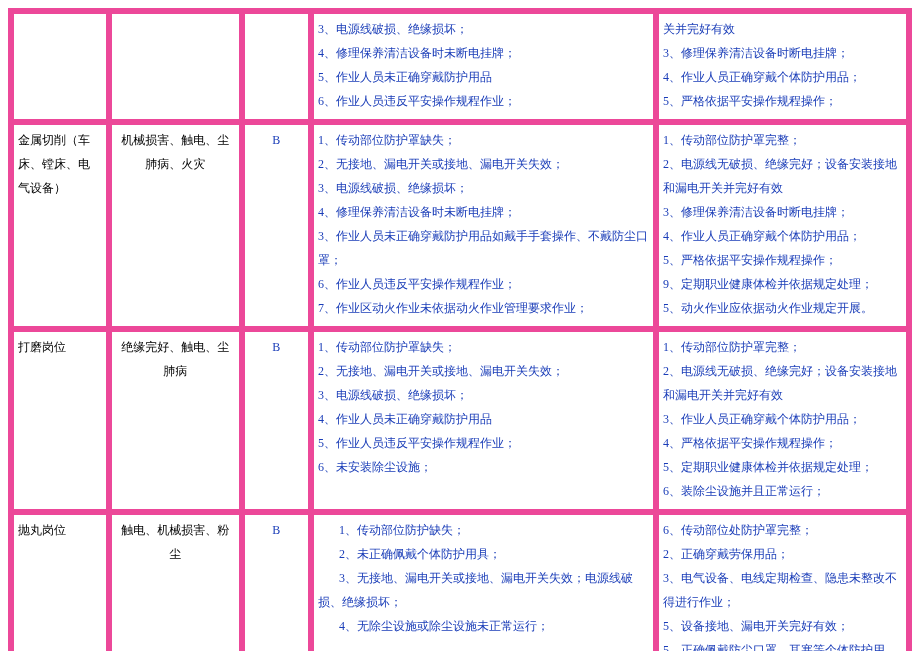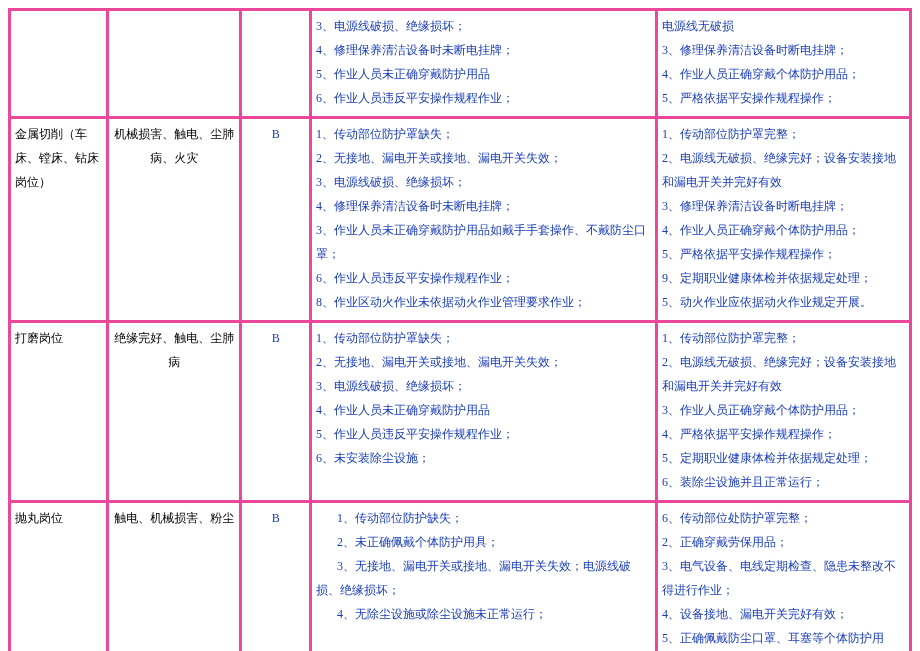--- a/index.html
+++ b/index.html
@@ -16,21 +16,21 @@
     background: #fff;
     padding: 8px 8px 14px 8px;
     box-sizing: border-box;
   }
   table {
     border-collapse: collapse;
     width: 100%;
     table-layout: fixed;
   }
   td {
-    border: 3px solid #ec4899;
+    border: 6px solid #ec4899;
     vertical-align: top;
     padding: 3px 4px 6px 4px;
     line-height: 2.0;
     word-break: break-all;
   }
   .col0 { width: 96px; }
   .col1 { width: 130px; text-align: center; }
   .col2 { width: 68px; text-align: center; color: #1a3db8; }
   .col3 { width: 338px; color: #1a3db8; }
   .col4 { width: 248px; color: #1a3db8; }
@@ -58,39 +58,39 @@
       <td class="col0 empty"></td>
       <td class="col1 empty"></td>
       <td class="col2 empty"></td>
       <td class="col3 row-hazard-lines">
         <span>3、电源线破损、绝缘损坏；</span>
         <span>4、修理保养清洁设备时未断电挂牌；</span>
         <span>5、作业人员未正确穿戴防护用品</span>
         <span>6、作业人员违反平安操作规程作业；</span>
       </td>
       <td class="col4 row-measure-lines">
-        <span>电源线无破损</span>
+        <span>关并完好有效</span>
         <span>3、修理保养清洁设备时断电挂牌；</span>
         <span>4、作业人员正确穿戴个体防护用品；</span>
         <span>5、严格依据平安操作规程操作；</span>
       </td>
     </tr>
 
     <tr>
-      <td class="col0">金属切削（车床、镗床、钻床岗位）</td>
+      <td class="col0">金属切削（车床、镗床、电气设备）</td>
       <td class="col1">机械损害、触电、尘肺病、火灾</td>
       <td class="col2">B</td>
       <td class="col3 row-hazard-lines">
         <span>1、传动部位防护罩缺失；</span>
         <span>2、无接地、漏电开关或接地、漏电开关失效；</span>
         <span>3、电源线破损、绝缘损坏；</span>
         <span>4、修理保养清洁设备时未断电挂牌；</span>
         <span>3、作业人员未正确穿戴防护用品如戴手手套操作、不戴防尘口罩；</span>
         <span>6、作业人员违反平安操作规程作业；</span>
-        <span>8、作业区动火作业未依据动火作业管理要求作业；</span>
+        <span>7、作业区动火作业未依据动火作业管理要求作业；</span>
       </td>
       <td class="col4 row-measure-lines">
         <span>1、传动部位防护罩完整；</span>
         <span>2、电源线无破损、绝缘完好；设备安装接地和漏电开关并完好有效</span>
         <span>3、修理保养清洁设备时断电挂牌；</span>
         <span>4、作业人员正确穿戴个体防护用品；</span>
         <span>5、严格依据平安操作规程操作；</span>
         <span>9、定期职业健康体检并依据规定处理；</span>
         <span>5、动火作业应依据动火作业规定开展。</span>
       </td>
@@ -125,21 +125,21 @@
       <td class="col3 row-hazard-lines">
         <span class="indent">1、传动部位防护缺失；</span>
         <span class="indent">2、未正确佩戴个体防护用具；</span>
         <span class="indent">3、无接地、漏电开关或接地、漏电开关失效；电源线破损、绝缘损坏；</span>
         <span class="indent">4、无除尘设施或除尘设施未正常运行；</span>
       </td>
       <td class="col4 row-measure-lines">
         <span>6、传动部位处防护罩完整；</span>
         <span>2、正确穿戴劳保用品；</span>
         <span>3、电气设备、电线定期检查、隐患未整改不得进行作业；</span>
-        <span>4、设备接地、漏电开关完好有效；</span>
+        <span>5、设备接地、漏电开关完好有效；</span>
         <span>5、正确佩戴防尘口罩、耳塞等个体防护用具；</span>
 
       </td>
     </tr>
   </tbody>
 </table>
 
 </div>
 
 </body></html>

